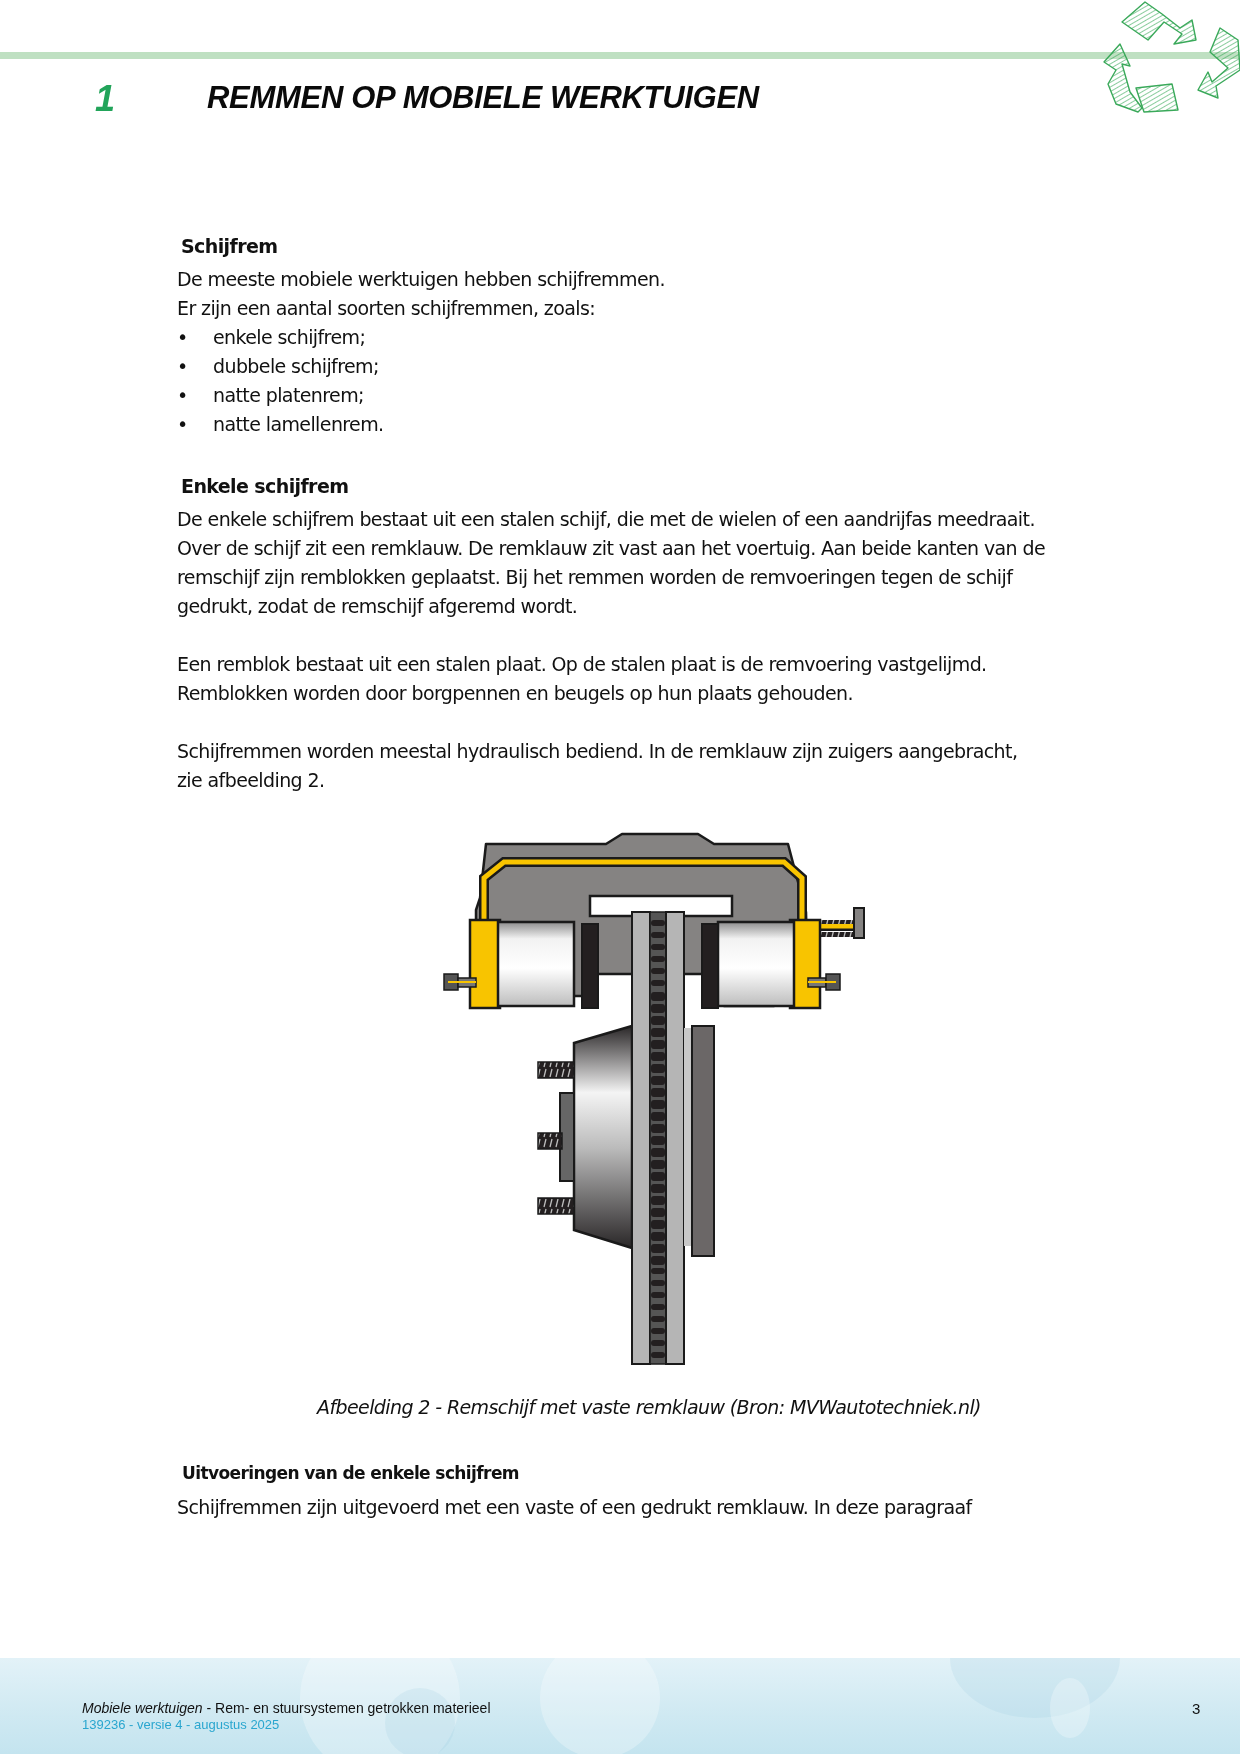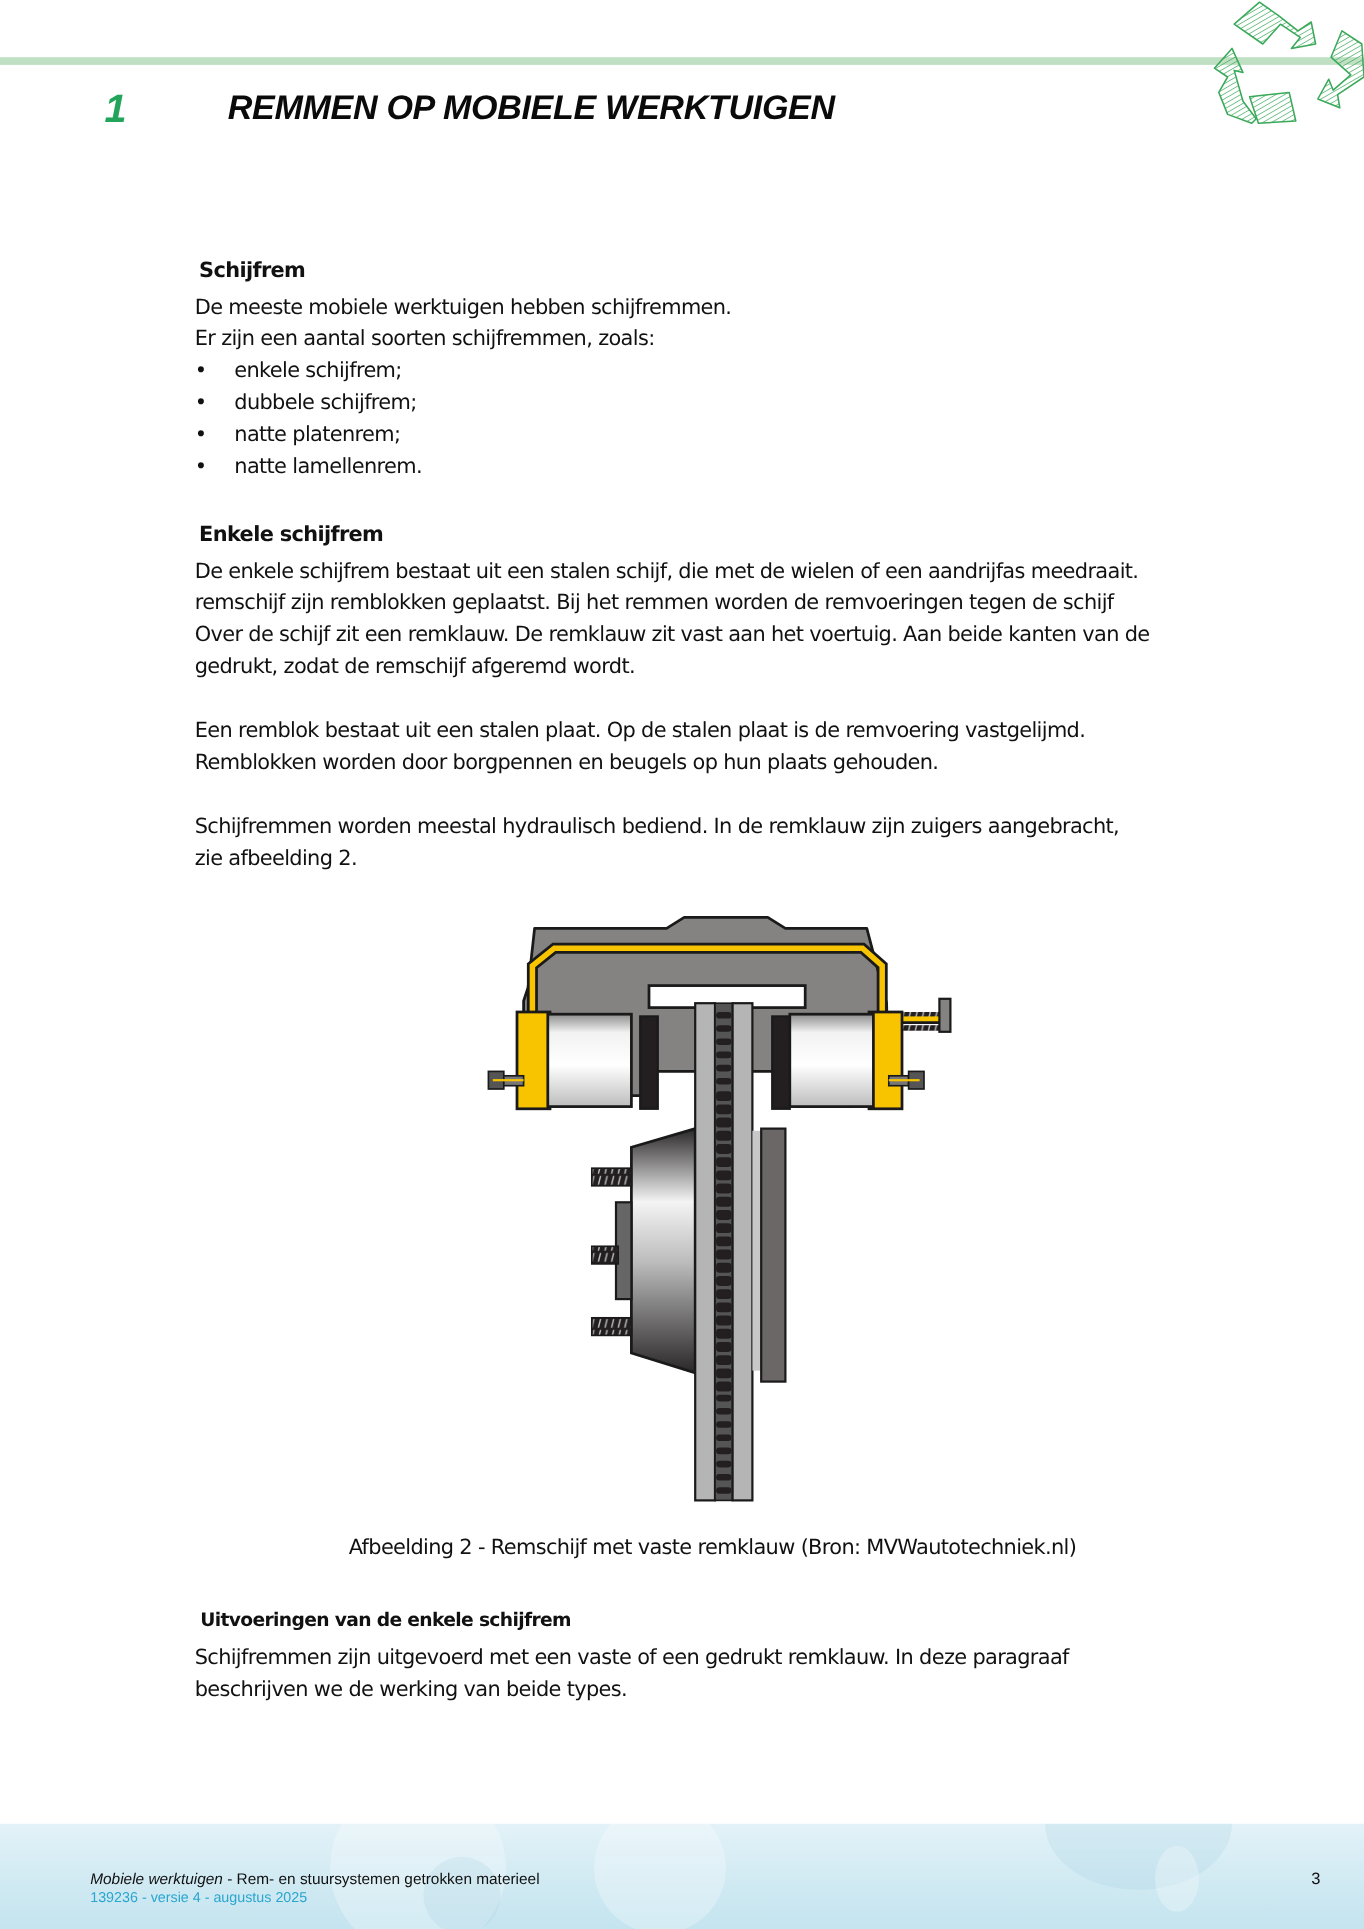--- a/index.html
+++ b/index.html
@@ -28,21 +28,21 @@
   }
   .content p { margin: 0; }
   .content h2 { margin: 4px; font-size: 19px; font-weight: bold; line-height: 29px; }
   .gap { height: 29px; }
   ul.bullets { list-style: none; margin: 0; padding: 0; }
   ul.bullets li { position: relative; padding-left: 36px; }
   ul.bullets li .dot { position: absolute; left: 0; top: 0; }
   .figure { position: absolute; left: 440px; top: 828px; width: 480px; height: 540px; }
   .caption {
     position: absolute; left: 317px; top: 1396px;
-    font-size: 19px; letter-spacing: -0.6px;
+    font-size: 19px; letter-spacing: -0.6px; font-style: italic;
   }
   .section3 { position: absolute; left: 177px; top: 1454px; width: 960px; font-size: 19px; line-height: 29px; letter-spacing: -0.6px; }
   .section3 h2 { margin: 5px; font-size: 17px; font-weight: bold; line-height: 29px; }
   .section3 p { margin: 0; }
   .footer {
     position: absolute; left: 0; top: 1658px; width: 1240px; height: 96px;
     background: linear-gradient(180deg, #e3f2f8 0%, #cfe9f2 60%, #c4e4ef 100%);
     overflow: hidden;
   }
   .bubble { position: absolute; border-radius: 50%; background: rgba(255,255,255,0.28); }
@@ -88,22 +88,22 @@
   <p>Er zijn een aantal soorten schijfremmen, zoals:</p>
   <ul class="bullets">
     <li><span class="dot">•</span><span>enkele schijfrem;</span></li>
     <li><span class="dot">•</span><span>dubbele schijfrem;</span></li>
     <li><span class="dot">•</span><span>natte platenrem;</span></li>
     <li><span class="dot">•</span><span>natte lamellenrem.</span></li>
   </ul>
   <div class="gap"></div>
   <h2>Enkele schijfrem</h2>
   <p>De enkele schijfrem bestaat uit een stalen schijf, die met de wielen of een aandrijfas meedraait.</p>
+  <p>Over de schijf zit een remklauw. De remklauw zit vast aan het voertuig. Aan beide kanten van de</p>
   <p>remschijf zijn remblokken geplaatst. Bij het remmen worden de remvoeringen tegen de schijf</p>
-  <p>Over de schijf zit een remklauw. De remklauw zit vast aan het voertuig. Aan beide kanten van de</p>
   <p>gedrukt, zodat de remschijf afgeremd wordt.</p>
   <div class="gap"></div>
   <p>Een remblok bestaat uit een stalen plaat. Op de stalen plaat is de remvoering vastgelijmd.</p>
   <p>Remblokken worden door borgpennen en beugels op hun plaats gehouden.</p>
   <div class="gap"></div>
   <p>Schijfremmen worden meestal hydraulisch bediend. In de remklauw zijn zuigers aangebracht,</p>
   <p>zie afbeelding 2.</p>
 </div>
 
 <svg class="figure" viewBox="0 0 480 540">
@@ -208,21 +208,20 @@
 
   <rect x="244" y="200" width="8" height="218" fill="#c8c8c8"></rect>
   <rect x="252" y="198" width="22" height="230" fill="#6b6767" stroke="#1a1a1a" stroke-width="2"></rect>
 </svg>
 
 <div class="caption">Afbeelding 2 - Remschijf met vaste remklauw (Bron: MVWautotechniek.nl)</div>
 
 <div class="section3">
   <h2>Uitvoeringen van de enkele schijfrem</h2>
   <p>Schijfremmen zijn uitgevoerd met een vaste of een gedrukt remklauw. In deze paragraaf</p>
-  <p>beschrijven we de werking van beide types.</p>
 </div>
 
 <div class="footer">
   <div class="bubble" style="left:300px; top:-40px; width:160px; height:160px;"></div>
   <div class="bubble" style="left:540px; top:-20px; width:120px; height:120px;"></div>
   <div class="bubble" style="left:950px; top:-60px; width:170px; height:120px; background:rgba(150,200,220,0.18);"></div>
   <div class="bubble" style="left:385px; top:30px; width:70px; height:70px; background:rgba(150,200,220,0.18);"></div>
   <div class="bubble" style="left:1050px; top:20px; width:40px; height:60px;"></div>
   <div class="foot-line1"><em>Mobiele werktuigen</em><span> - Rem- en stuursystemen getrokken materieel</span></div>
   <div class="foot-line2">139236 - versie 4 - augustus 2025</div>

